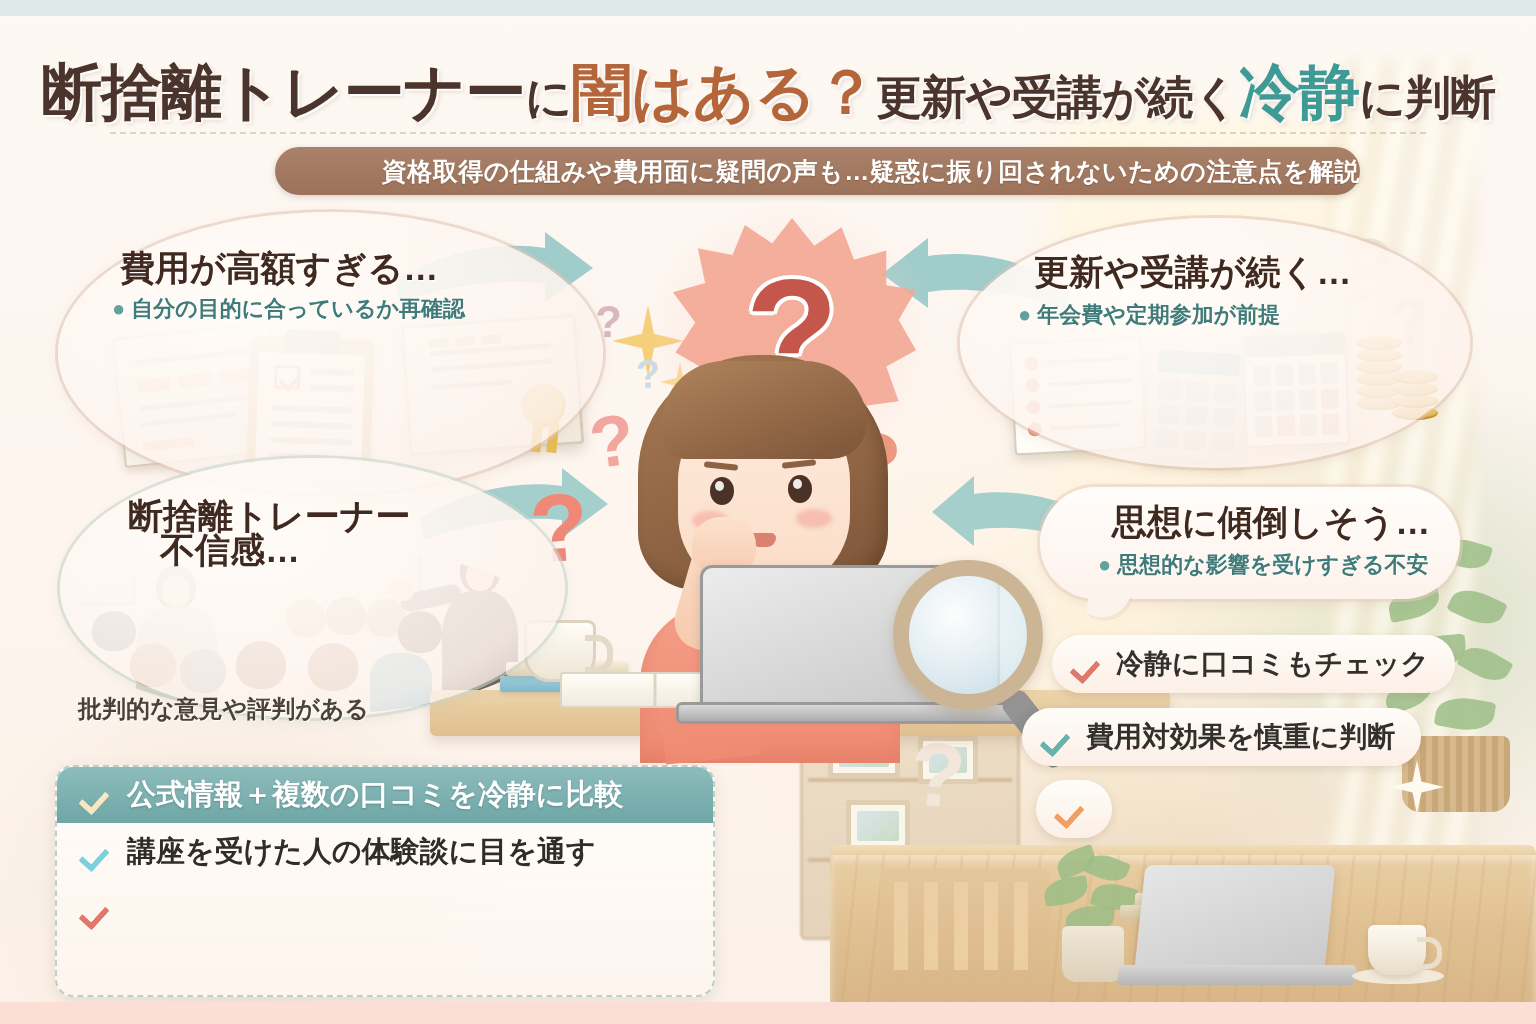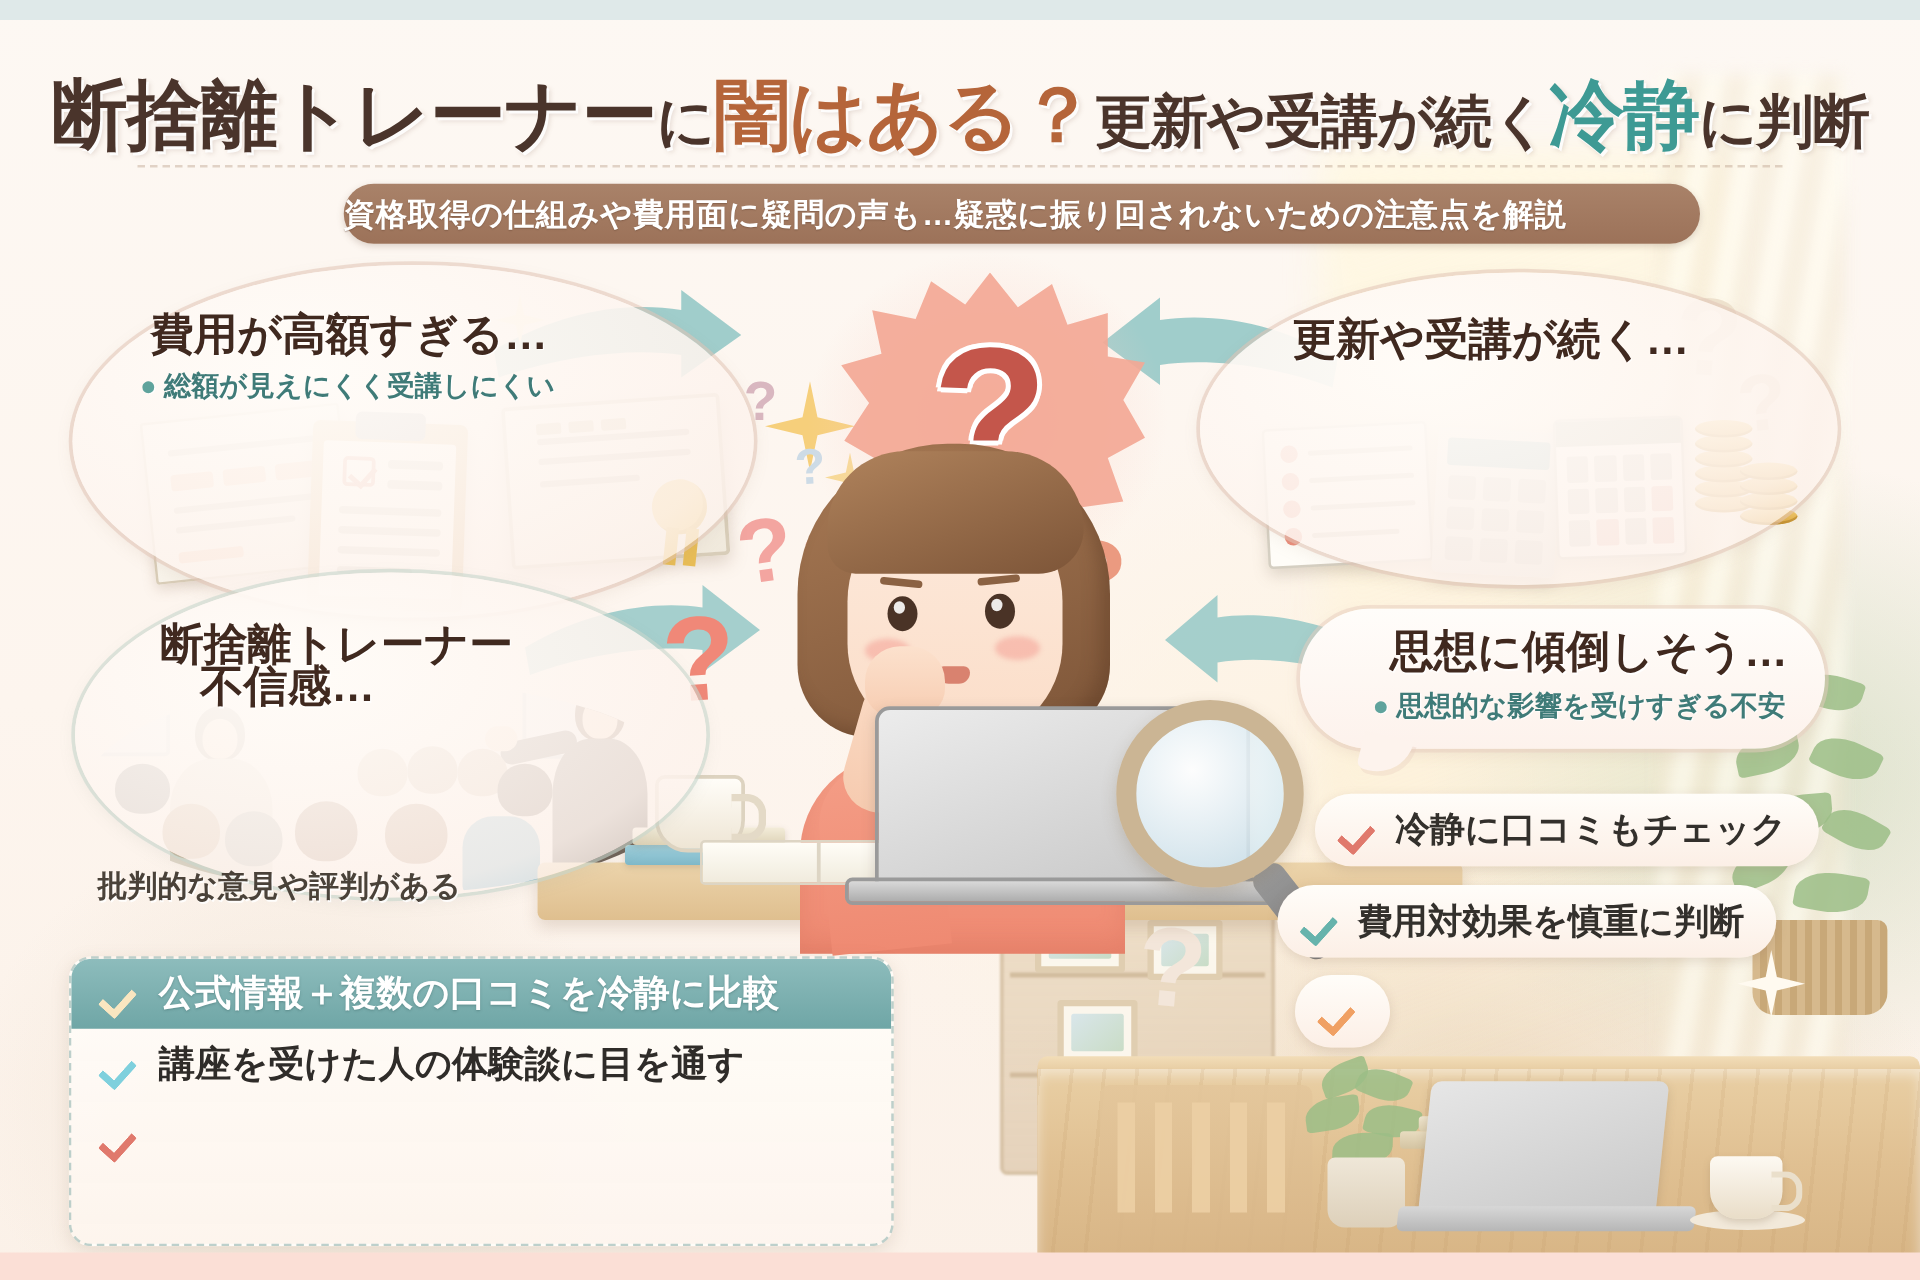--- a/index.html
+++ b/index.html
@@ -131,21 +131,21 @@
   .title-rule{
     position:absolute; left:110px; top:132px; width:1316px; height:0;
     border-top:2px dashed rgba(190,165,145,.45);
   }
 
   
   .subtitle{
     position:absolute; left:275px; top:147px; width:1085px; height:48px;
     background:linear-gradient(180deg,#a98269,#9c7259);
     border-radius:26px; color:#fff;
-    display:flex; align-items:center; justify-content:flex-start;
+    display:flex; align-items:center; justify-content:flex-end;
     font-size:25px; font-weight:700; letter-spacing:.5px;
     box-shadow:0 2px 6px rgba(120,90,70,.25);
     text-shadow:0 1px 1px rgba(90,60,45,.4);
   }
 
   
   .oval{
     position:absolute; border-radius:50%;
     background:radial-gradient(ellipse at 35% 30%, rgba(255,252,248,.97), rgba(253,243,237,.88) 70%, rgba(252,240,234,.6));
     box-shadow:0 0 0 3px rgba(226,196,182,.55), 0 4px 14px rgba(160,130,110,.12);
@@ -581,25 +581,28 @@
   <div class="cup"></div>
   <div class="notebook"></div>
   <div class="lap-screen"></div>
   <div class="lap-base"></div>
   <div class="mag-handle"></div>
   <div class="mag-ring"></div>
 
   <div class="oval oval-tl"></div>
   <div class="oval-title" style="left:120px;top:248px;">費用が高額すぎる…</div>
   <div class="oval-sub" style="left:112px;top:294px;">
-    <span class="dot">●</span><span>総額が見えにくく受講しにくい</span>
+    <span class="dot">●</span><span>自分の目的に合っているか再確認</span>
   </div>
 
   <div class="oval oval-tr"></div>
   <div class="oval-title" style="left:1034px;top:252px;">更新や受講が続く…</div>
+  <div class="oval-sub" style="left:1018px;top:300px;">
+    <span class="dot">●</span><span>年会費や定期参加が前提</span>
+  </div>
 
   <div class="oval oval-bl"></div>
   <div class="oval-title" style="left:128px;top:496px;">断捨離トレーナー</div>
   <div class="oval-title" style="left:160px;top:530px;">不信感…</div>
   <div style="position:absolute;left:78px;top:693px;font-size:24px;font-weight:700;color:#4a4239;white-space:nowrap;text-shadow:1px 1px 0 rgba(255,255,255,.85);">批判的な意見や評判がある</div>
 
   <div class="bubble-rr"></div>
   <div class="oval-title" style="left:1112px;top:502px;">思想に傾倒しそう…</div>
   <div class="oval-sub" style="left:1098px;top:550px;">
     <span class="dot">●</span><span>思想的な影響を受けすぎる不安</span>

